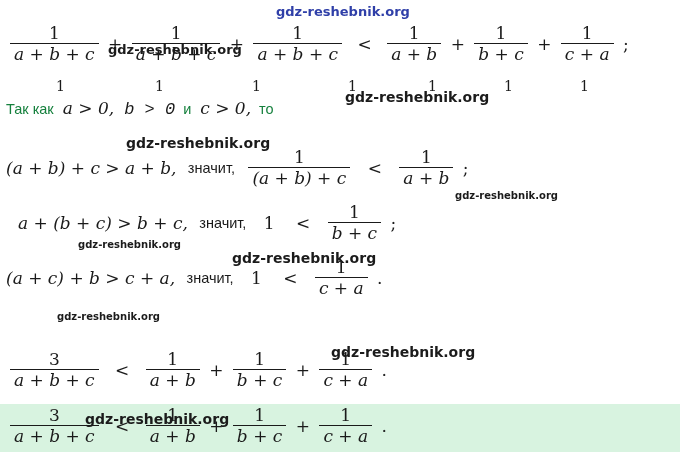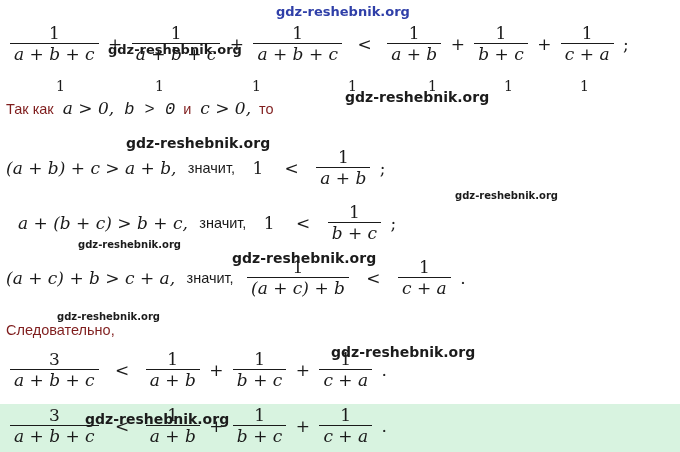--- a/index.html
+++ b/index.html
@@ -58,21 +58,21 @@
   .ru {
     font-family: "Liberation Serif", serif;
     font-style: normal;
     font-size: 16px;
     vertical-align: middle;
   }
   .ru-sans {
     font-family: "Liberation Sans", sans-serif;
     font-style: normal;
     font-size: 14.5px;
-    color: #7f1d1d;
+    color: #15803d;
   }
   
   .wm {
     position: absolute;
     font-family: "DejaVu Sans", sans-serif;
     font-weight: bold;
     color: #3a4fb0;
     white-space: nowrap;
   }
   .wm.blue-small {
@@ -157,20 +157,21 @@
     <span class="ru-sans" style="margin-left:4px;">и</span>
     <span class="math" style="margin-left:5px;margin-top:44px;">c &gt; 0,</span>
     <span class="ru-sans" style="margin-left:4px;">то</span>
   </div>
 
   <div class="blk math" style="left:6px; top:148px;">
     <span class="inl">(a + b) + c &gt; a + b,</span>
     <span class="ru" style="margin:0 6px; font-size:14.5px; font-family:'Liberation Sans', sans-serif;">значит,</span>
     <span class="frac">
       <span class="num">1</span>
+      <span class="den">(a + b) + c</span>
     </span>
     <span class="op" style="padding:0 10px;">&lt;</span>
     <span class="frac">
       <span class="num">1</span>
       <span class="den">a + b</span>
     </span>
     <span class="op">;</span>
   </div>
 
   <div class="blk math" style="left:6px; top:203px;margin-left:12px;">
@@ -185,31 +186,29 @@
       <span class="den">b + c</span>
     </span>
     <span class="op">;</span>
   </div>
 
   <div class="blk math" style="left:6px; top:258px;">
     <span class="inl">(a + c) + b &gt; c + a,</span>
     <span class="ru" style="margin:0 6px; font-size:14.5px; font-family:'Liberation Sans', sans-serif;">значит,</span>
     <span class="frac">
       <span class="num">1</span>
-      <span class="den">(a + c) + b</span>
     </span>
     <span class="op" style="padding:0 10px;">&lt;</span>
     <span class="frac">
       <span class="num">1</span>
       <span class="den">c + a</span>
     </span>
     <span class="op">.</span>
   </div>
 
-  <div class="blk ru-sans" style="left:6px; top:322px;">Следовательно,</div>
 
   <div class="blk math" style="left:8px; top:350px;">
     <span class="frac">
       <span class="num">3</span>
       <span class="den">a + b + c</span>
     </span>
     <span class="op" style="padding:0 9px;">&lt;</span>
     <span class="frac">
       <span class="num">1</span>
       <span class="den">a + b</span>

